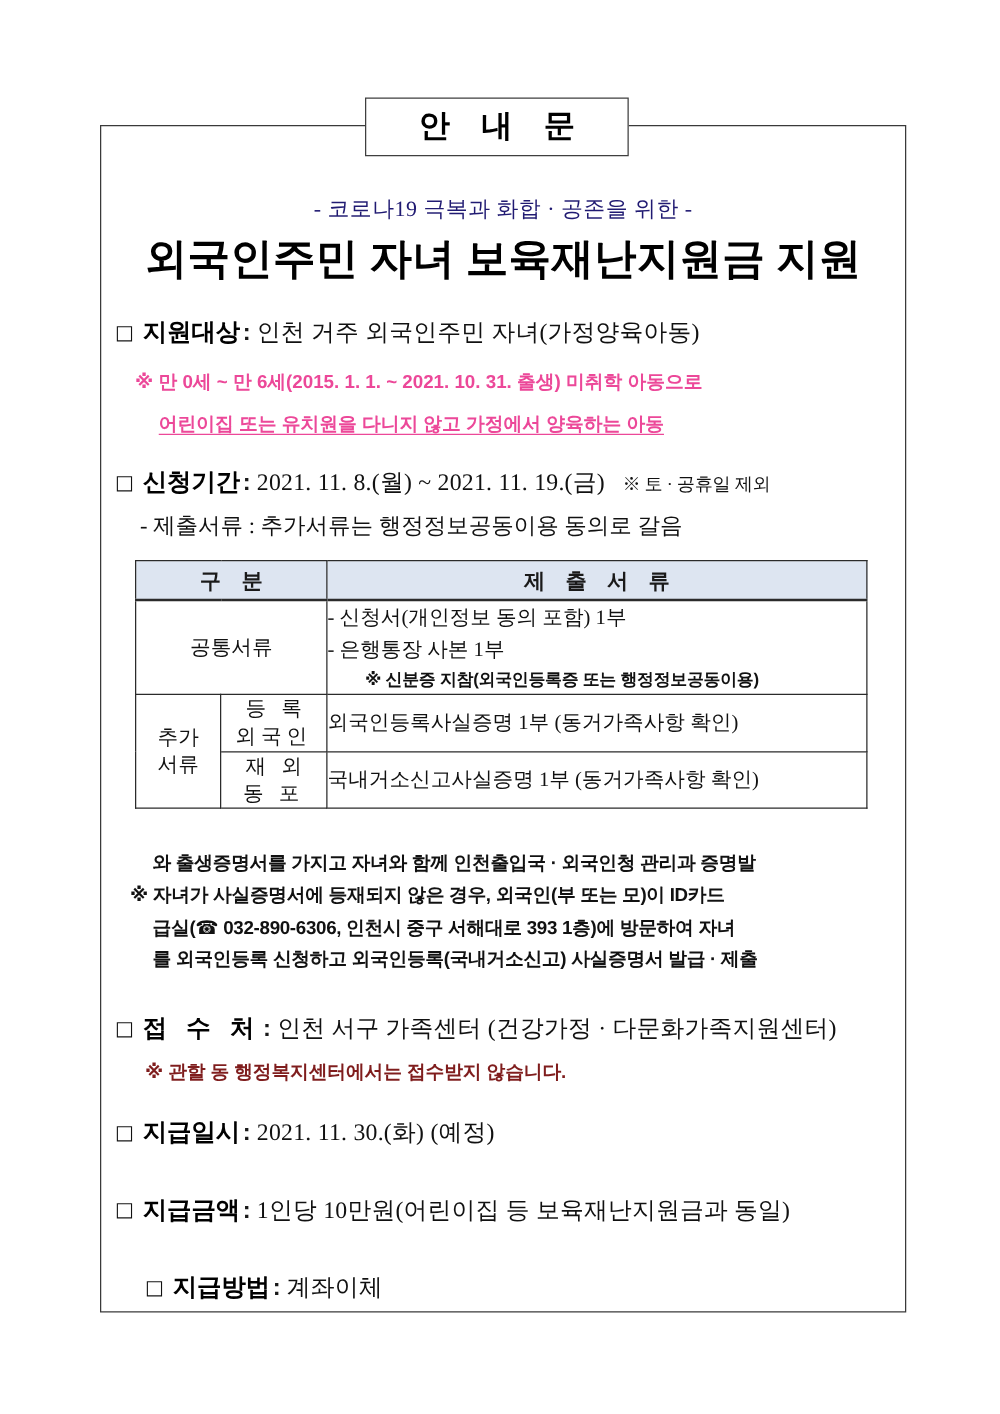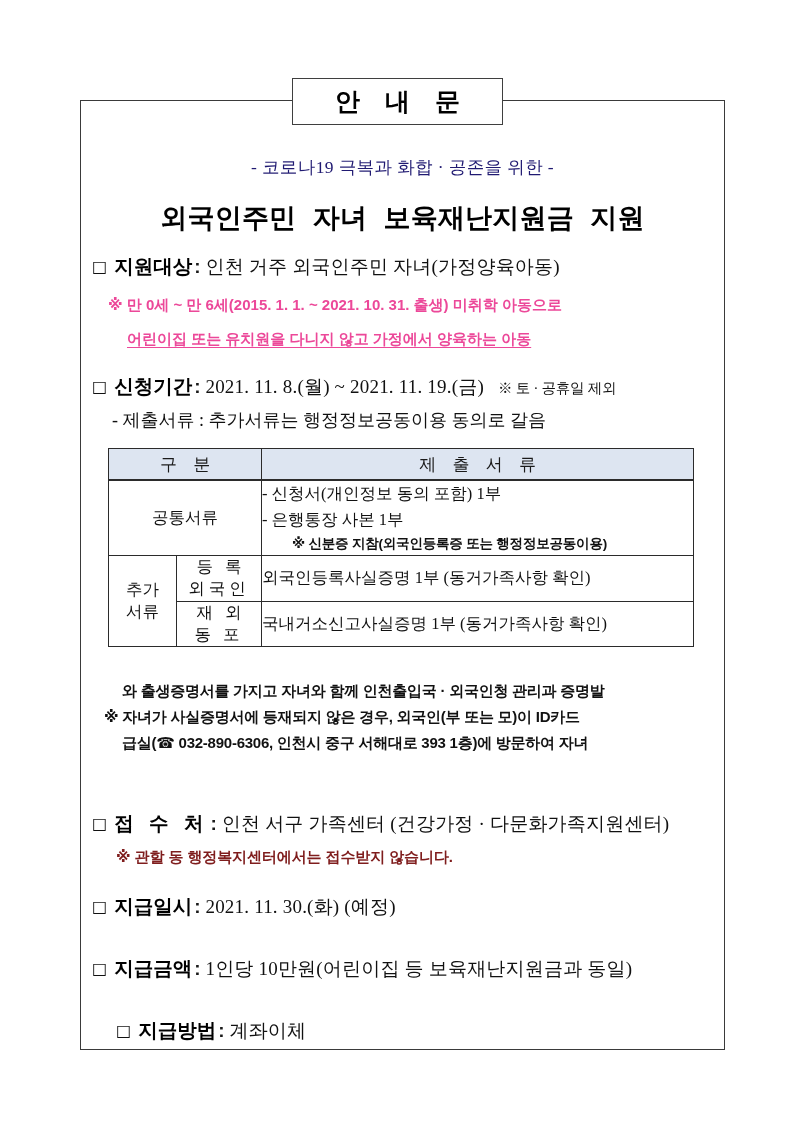--- a/index.html
+++ b/index.html
@@ -72,27 +72,27 @@
     text-align: center;
     font-family: "Liberation Serif", "DejaVu Serif", serif;
     font-size: 17.5px;
     color: #201a72;
     letter-spacing: 0.4px;
     white-space: nowrap;
   }
 
   .main-title {
     position: absolute;
-    top: 100px;
+    top: 84px;
     left: 0;
     width: 100%;
     text-align: center;
-    font-family: Liberation Mono, monospace;
-    font-weight: bold;
-    font-size: 27px;
+    font-family: Liberation Serif, serif;
+    font-weight: bold;
+    font-size: 34px;
     color: #000000;
     letter-spacing: 0.2px;
     white-space: nowrap;
   }
 
   
   .sec {
     position: absolute;
     left: 12px;
     white-space: nowrap;
@@ -172,21 +172,21 @@
     table-layout: fixed;
   }
   .doc-table td, .doc-table th {
     border: 1px solid #2b2b2b;
     padding: 0;
     vertical-align: middle;
   }
   .doc-table thead th {
     background: #dde5f1;
     font-family: "Liberation Serif", "DejaVu Serif", serif;
-    font-weight: normal;
+    font-weight: bold;
     font-size: 17px;
     height: 30px;
     letter-spacing: 6px;
     text-indent: 6px;
     border-bottom: 2.5px double #2b2b2b;
   }
   .cell-center {
     text-align: center;
     font-family: "Liberation Serif", "DejaVu Serif", serif;
     font-size: 16.5px;
@@ -302,20 +302,21 @@
         </td>
         <td class="cell-row">국내거소신고사실증명 1부 (동거가족사항 확인)</td>
       </tr>
     </tbody>
   </table>
 
   <div class="para">
     <span class="pline indent">와 출생증명서를 가지고 자녀와 함께 인천출입국 · 외국인청 관리과 증명발</span>
     <span class="pline">※ 자녀가 사실증명서에 등재되지 않은 경우, 외국인(부 또는 모)이 ID카드</span>
     <span class="pline indent">급실(☎ 032-890-6306, 인천시 중구 서해대로 393 1층)에 방문하여 자녀</span>
+    <span class="pline indent">를 외국인등록 신청하고 외국인등록(국내거소신고) 사실증명서 발급 · 제출</span>
   </div>
 
   <div class="sec" style="top:712px;">
     <span class="box-mark">□</span><span class="sec-label spaced">접 수 처</span><span class="sec-colon">:</span><span class="sec-value">인천 서구 가족센터 (건강가정 · 다문화가족지원센터)</span>
   </div>
   <div class="red-note" style="top:748px; left:36px;">
     <span>※ 관할 동 행정복지센터에서는 접수받지 않습니다.</span>
   </div>
 
   <div class="sec" style="top:795px;">

